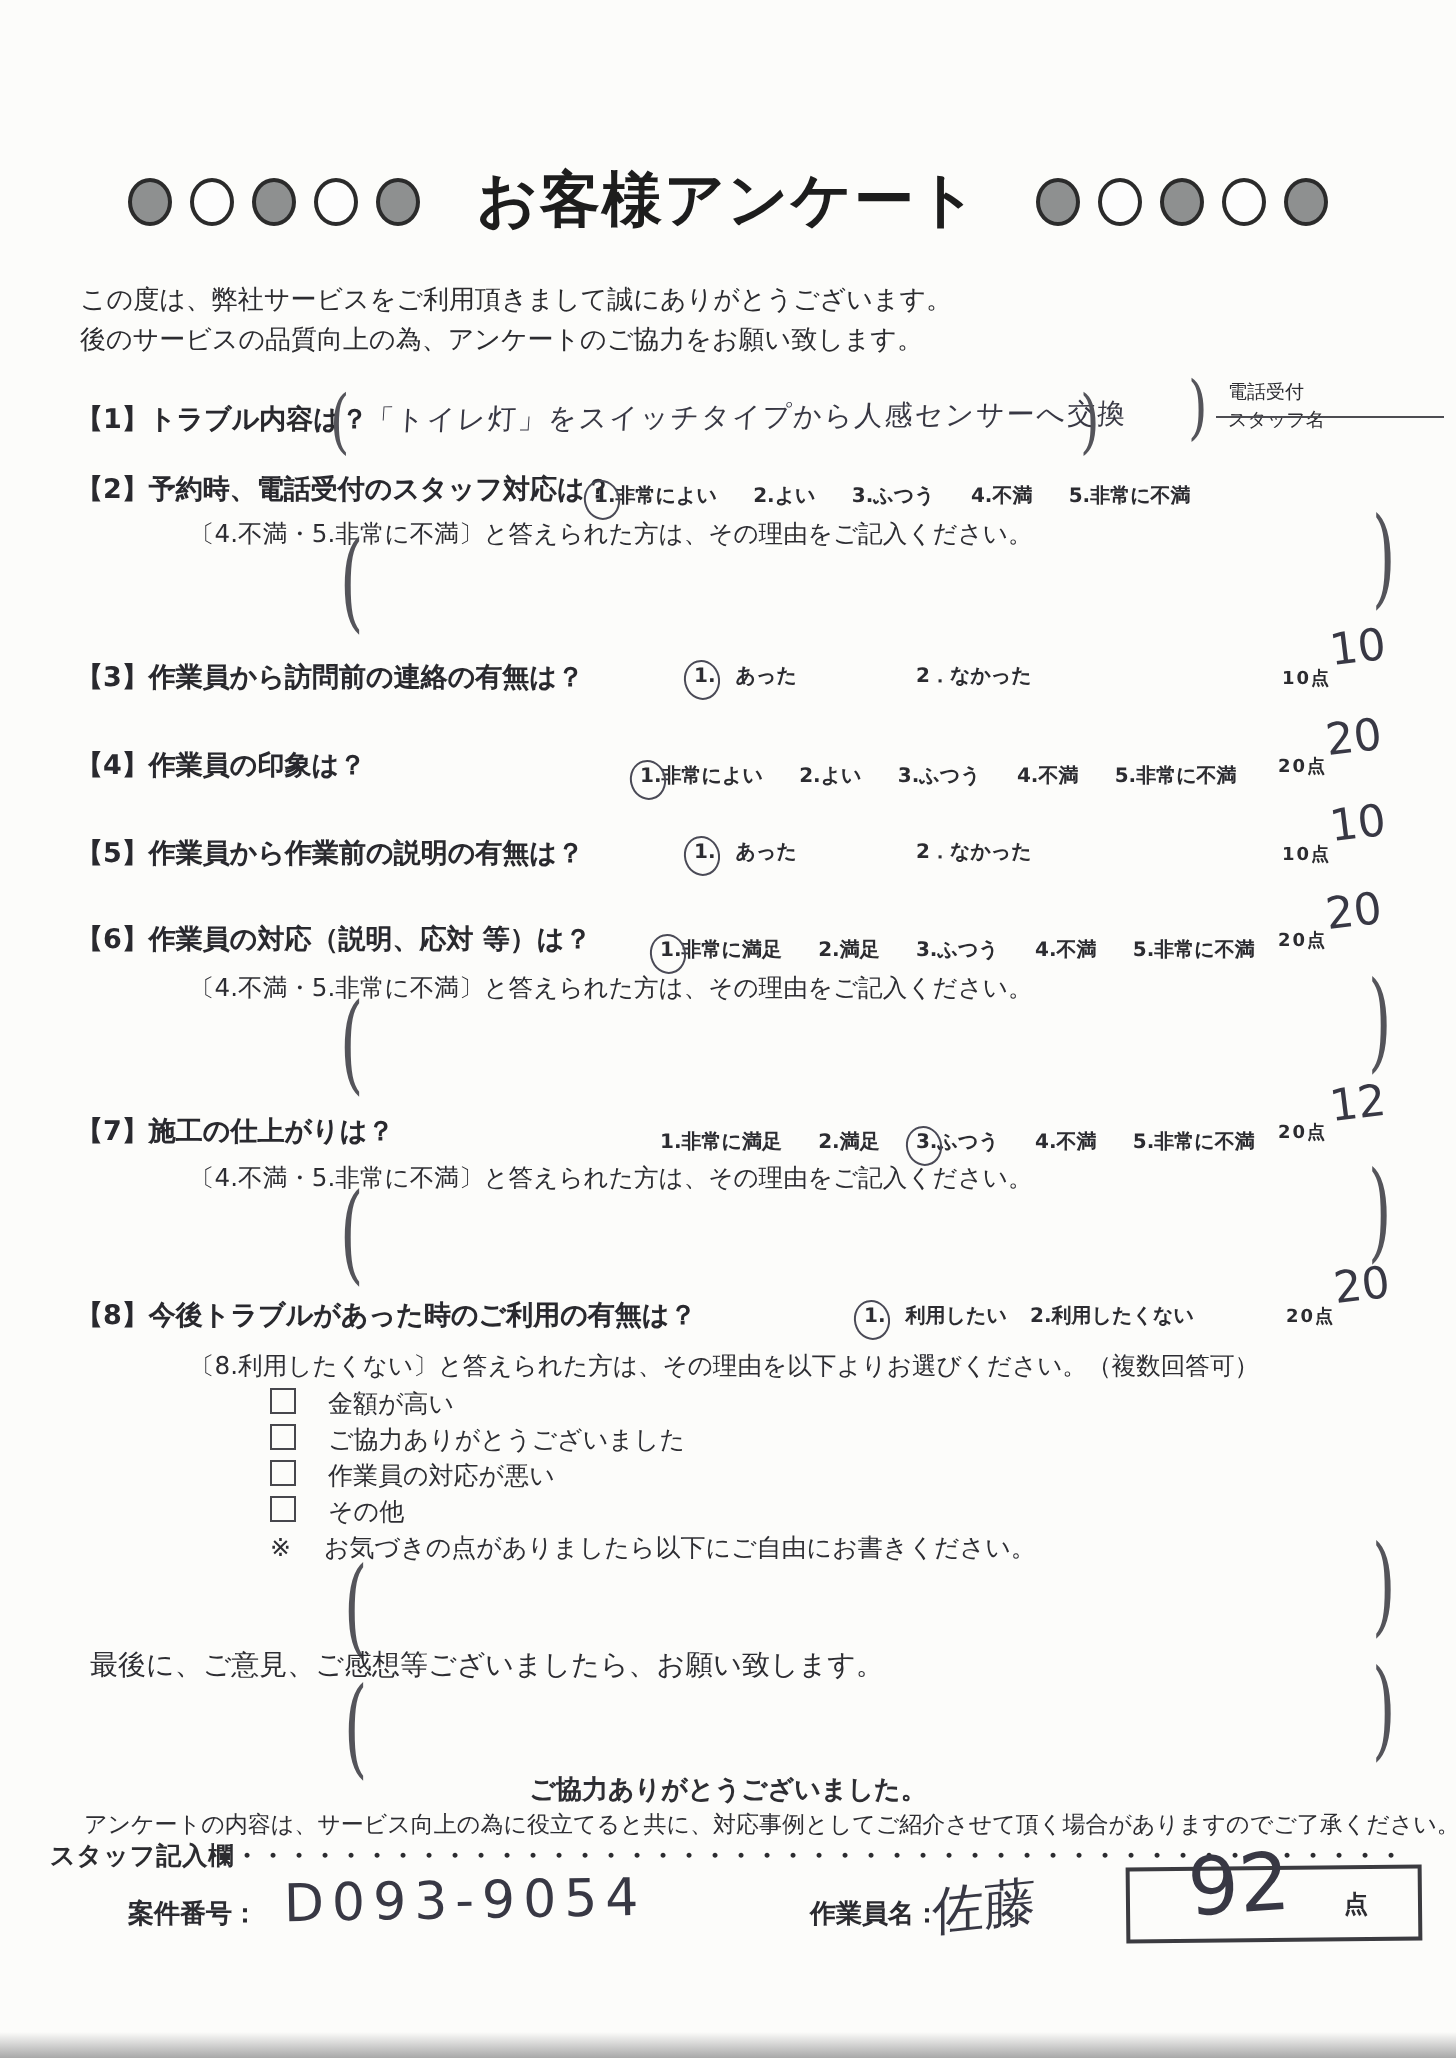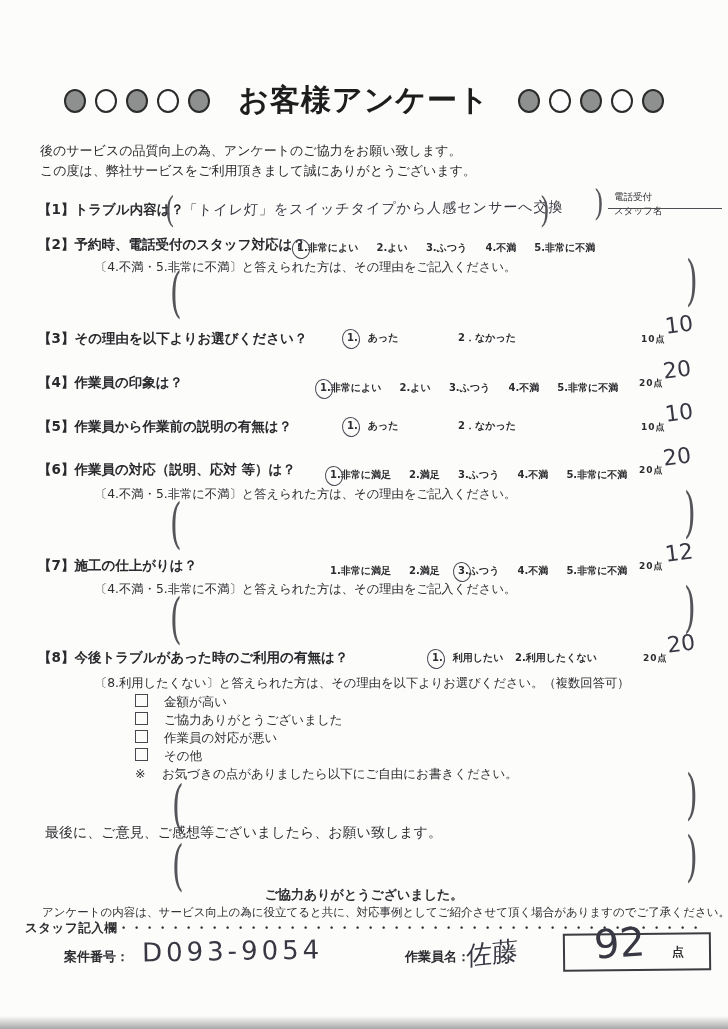--- a/index.html
+++ b/index.html
@@ -80,22 +80,22 @@
     <span class="dots-group">
       <span class="dot filled"></span>
       <span class="dot"></span>
       <span class="dot filled"></span>
       <span class="dot"></span>
       <span class="dot filled"></span>
     </span>
   </div>
 
   <div class="abs intro" style="left:40px; top:141px;">
+    <div>この度は、弊社サービスをご利用頂きまして誠にありがとうございます。</div>
     <div>後のサービスの品質向上の為、アンケートのご協力をお願い致します。</div>
-    <div>この度は、弊社サービスをご利用頂きまして誠にありがとうございます。</div>
   </div>
 
   <div class="abs q-head" style="left:38px; top:201px;">
     <span>【1】</span><span>トラブル内容は？</span>
   </div>
   <span class="brk brk-open brk-sm" style="left:165px; top:193px;"></span>
   <span class="abs hand" style="left:183px; top:200px; font-size:14px; letter-spacing:1px; transform:rotate(-0.5deg) skewX(-4deg);">「トイレ灯」をスイッチタイプから人感センサーへ交換</span>
   <span class="brk brk-close brk-sm" style="left:540px; top:193px;"></span>
 
   <span class="brk brk-close brk-sm" style="left:594px; top:186px;"></span>
@@ -113,21 +113,21 @@
     <span class="opt">2.よい</span>
     <span class="opt">3.ふつう</span>
     <span class="opt">4.不満</span>
     <span class="opt">5.非常に不満</span>
   </div>
   <div class="abs note" style="left:95px; top:259px;">〔4.不満・5.非常に不満〕と答えられた方は、その理由をご記入ください。</div>
   <span class="brk brk-open brk-lg" style="left:170px; top:266px;"></span>
   <span class="brk brk-close brk-lg" style="left:686px; top:254px;"></span>
 
   <div class="abs q-head" style="left:38px; top:330px;">
-    <span>【3】</span><span>その理由を以下よりお選びください？</span>
+    <span>【3】</span><span>作業員から訪問前の連絡の有無は？</span>
   </div>
   <span class="abs opt" style="left:347px; top:331px;"><span class="circ">1.</span>　<span>あった</span></span>
   <span class="abs opt" style="left:458px; top:331px;">2．なかった</span>
   <span class="abs pts" style="left:641px; top:333px;">10点</span>
   <span class="abs hand pts-hand" style="left:665px; top:312px;">10</span>
 
   <div class="abs q-head" style="left:38px; top:374px;">
     <span>【4】</span><span>作業員の印象は？</span>
   </div>
   <div class="abs" style="left:320px; top:376px;">

